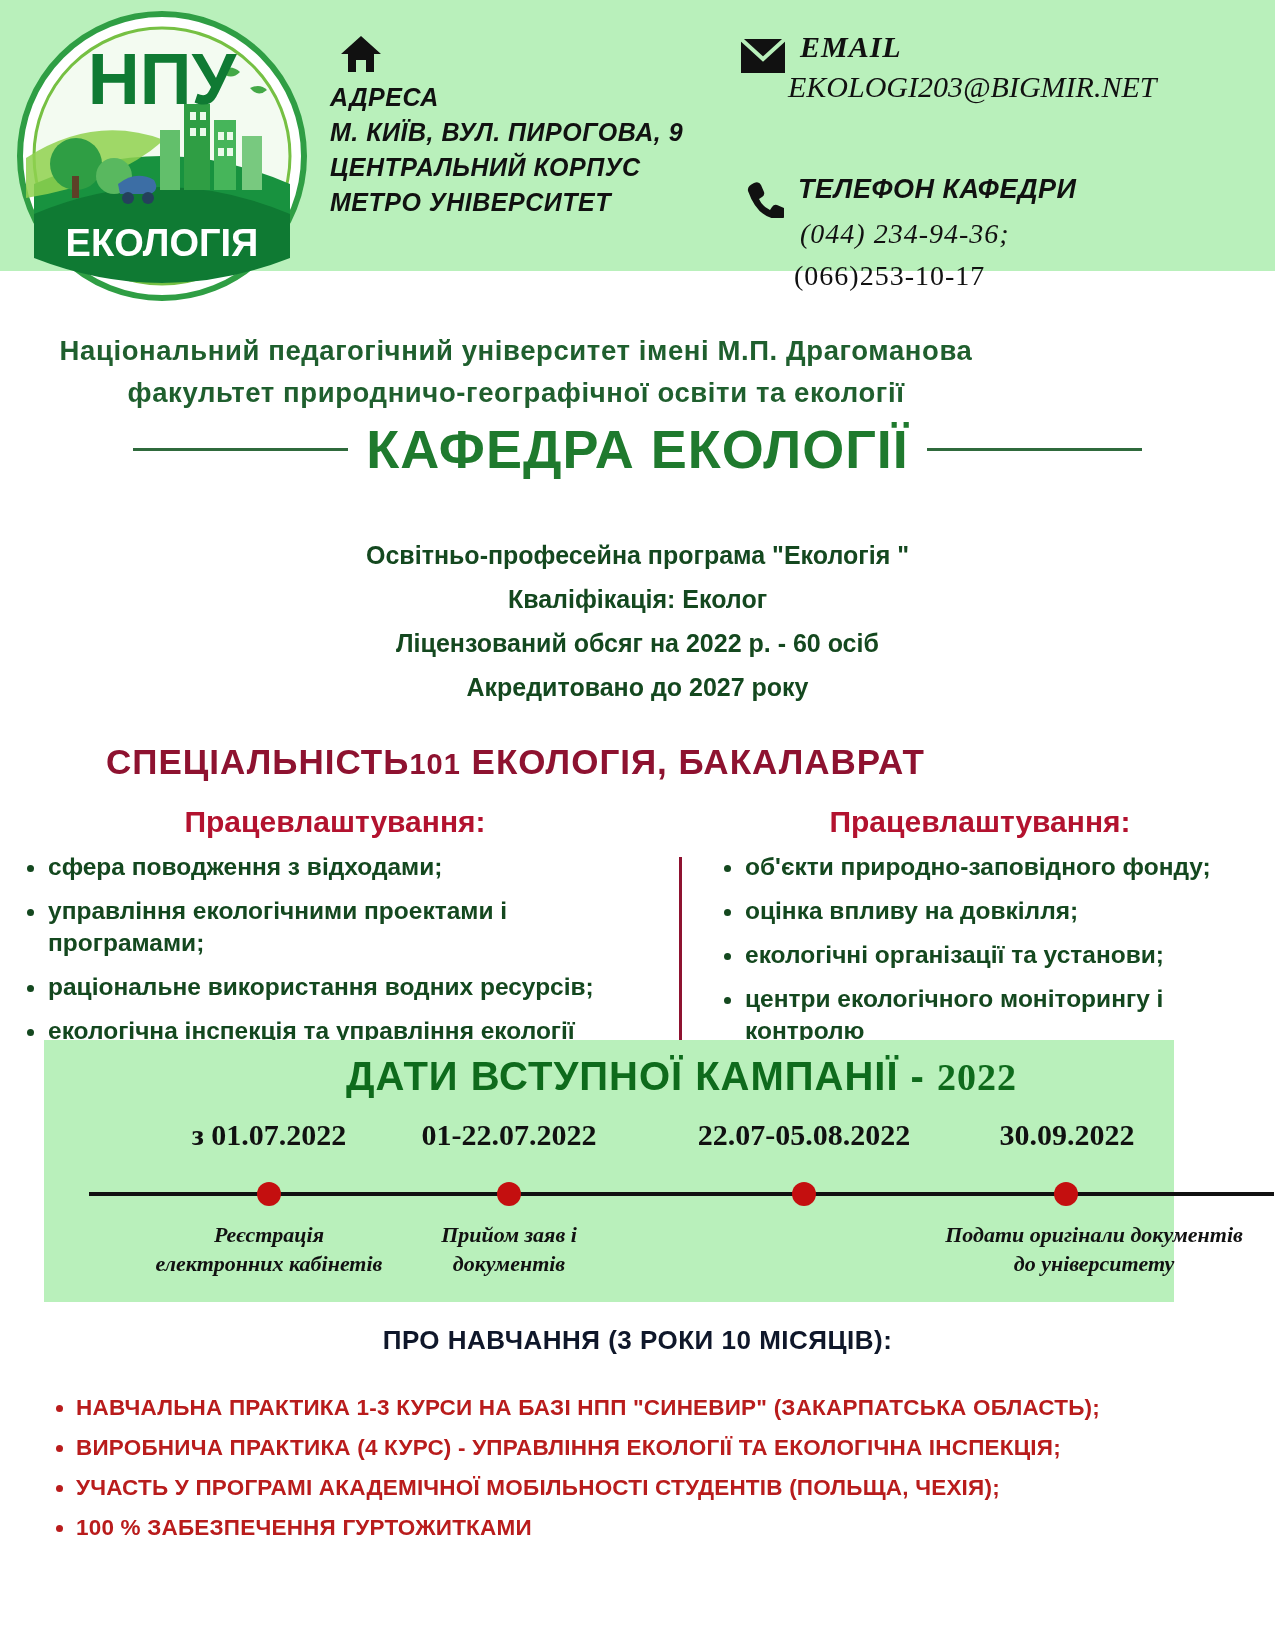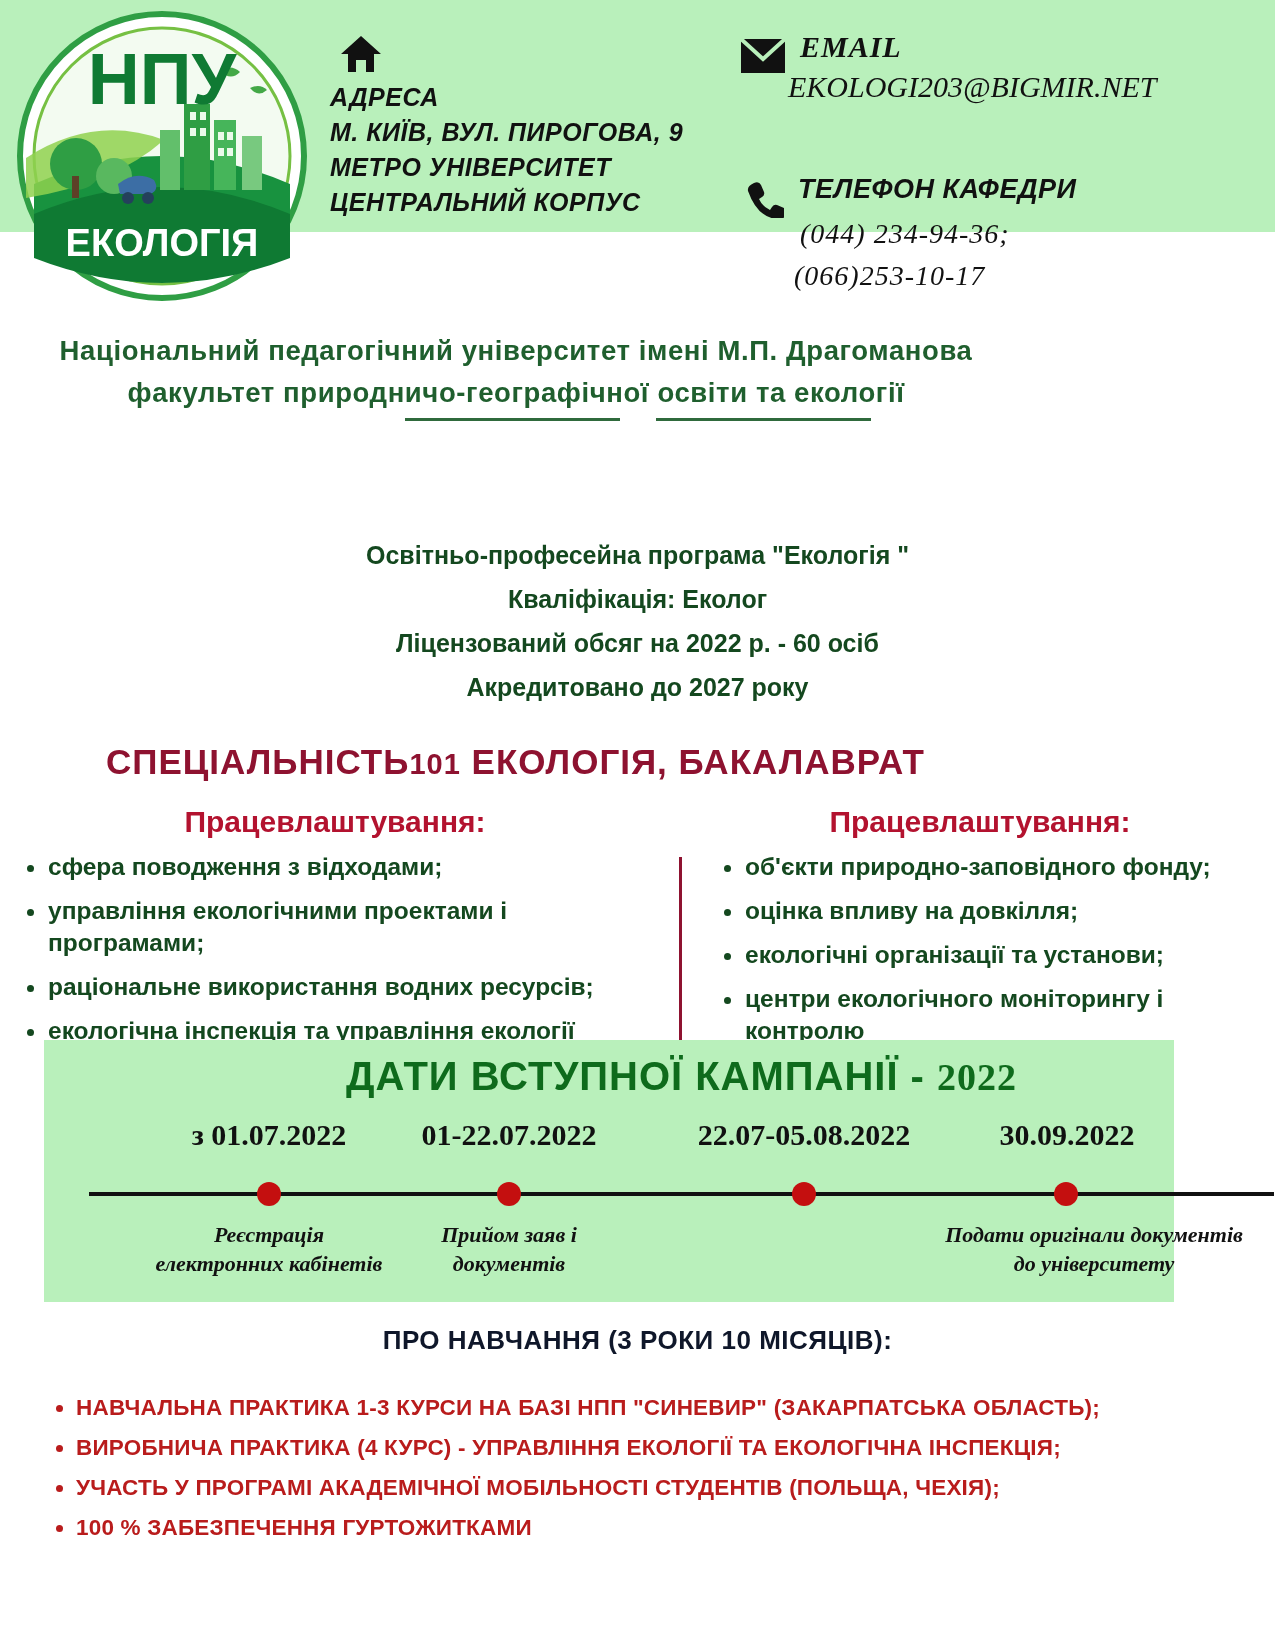--- a/index.html
+++ b/index.html
@@ -11,21 +11,21 @@
     height: 1650px;
     background: #ffffff;
     font-family: "Liberation Sans", sans-serif;
     overflow: hidden;
   }
 
   
   .header {
     position: relative;
     width: 1275px;
-    height: 232px;
+    height: 271px;
     background: #b9f0bb;
     box-sizing: border-box;
   }
   .logo {
     position: absolute;
     left: 14px;
     top: 8px;
     width: 296px;
     height: 296px;
   }
@@ -125,21 +125,20 @@
     font-size: 28px;
     letter-spacing: 1px;
     color: #111;
     white-space: nowrap;
   }
   .phone-2 {
     position: absolute;
     left: 54px;
     top: 100px;
     font-family: "Liberation Serif", serif;
-    font-style: italic;
     font-size: 28px;
     letter-spacing: 1px;
     color: #111;
     white-space: nowrap;
   }
 
   
   .uni-block {
     position: absolute;
     top: 330px;
@@ -396,22 +395,22 @@
 
   <div class="addr-block">
     <span class="home-icon">
       <svg width="42" height="40" viewBox="0 0 42 40">
         <path d="M21 2 L41 20 L34 20 L34 38 L26 38 L26 26 L16 26 L16 38 L8 38 L8 20 L1 20 Z" fill="#111"></path>
       </svg>
     </span>
     <div class="addr-lines">
       <div>АДРЕСА</div>
       <div>М. КИЇВ, ВУЛ. ПИРОГОВА, 9</div>
+      <div>ЦЕНТРАЛЬНИЙ КОРПУС</div>
       <div>МЕТРО УНІВЕРСИТЕТ</div>
-      <div>ЦЕНТРАЛЬНИЙ КОРПУС</div>
     </div>
   </div>
 
   <div class="email-block">
     <span class="mail-icon">
       <svg width="46" height="36" viewBox="0 0 46 36">
         <rect x="1" y="1" width="44" height="34" fill="#111"></rect>
         <path d="M1 1 L23 21 L45 1" fill="none" stroke="#b9f0bb" stroke-width="4"></path>
       </svg>
     </span>
@@ -431,20 +430,21 @@
   </div>
 </div>
 
 <div class="uni-block">
   <div class="uni-line">Національний педагогічний університет імені М.П. Драгоманова</div>
   <div class="uni-line">факультет природничо-географічної освіти та екології</div>
 </div>
 
 <div class="dept-row">
   <div class="dept-rule"></div>
+  <div class="dept-title">КАФЕДРА ЕКОЛОГІЇ</div>
   <div class="dept-rule"></div>
 </div>
 
 <div class="prog">
   <div class="prog-line">Освітньо-професейна програма "Екологія "</div>
   <div class="prog-line">Кваліфікація: Еколог</div>
   <div class="prog-line">Ліцензований обсяг на 2022 р. - 60 осіб</div>
   <div class="prog-line">Акредитовано до 2027 року</div>
 </div>
 

